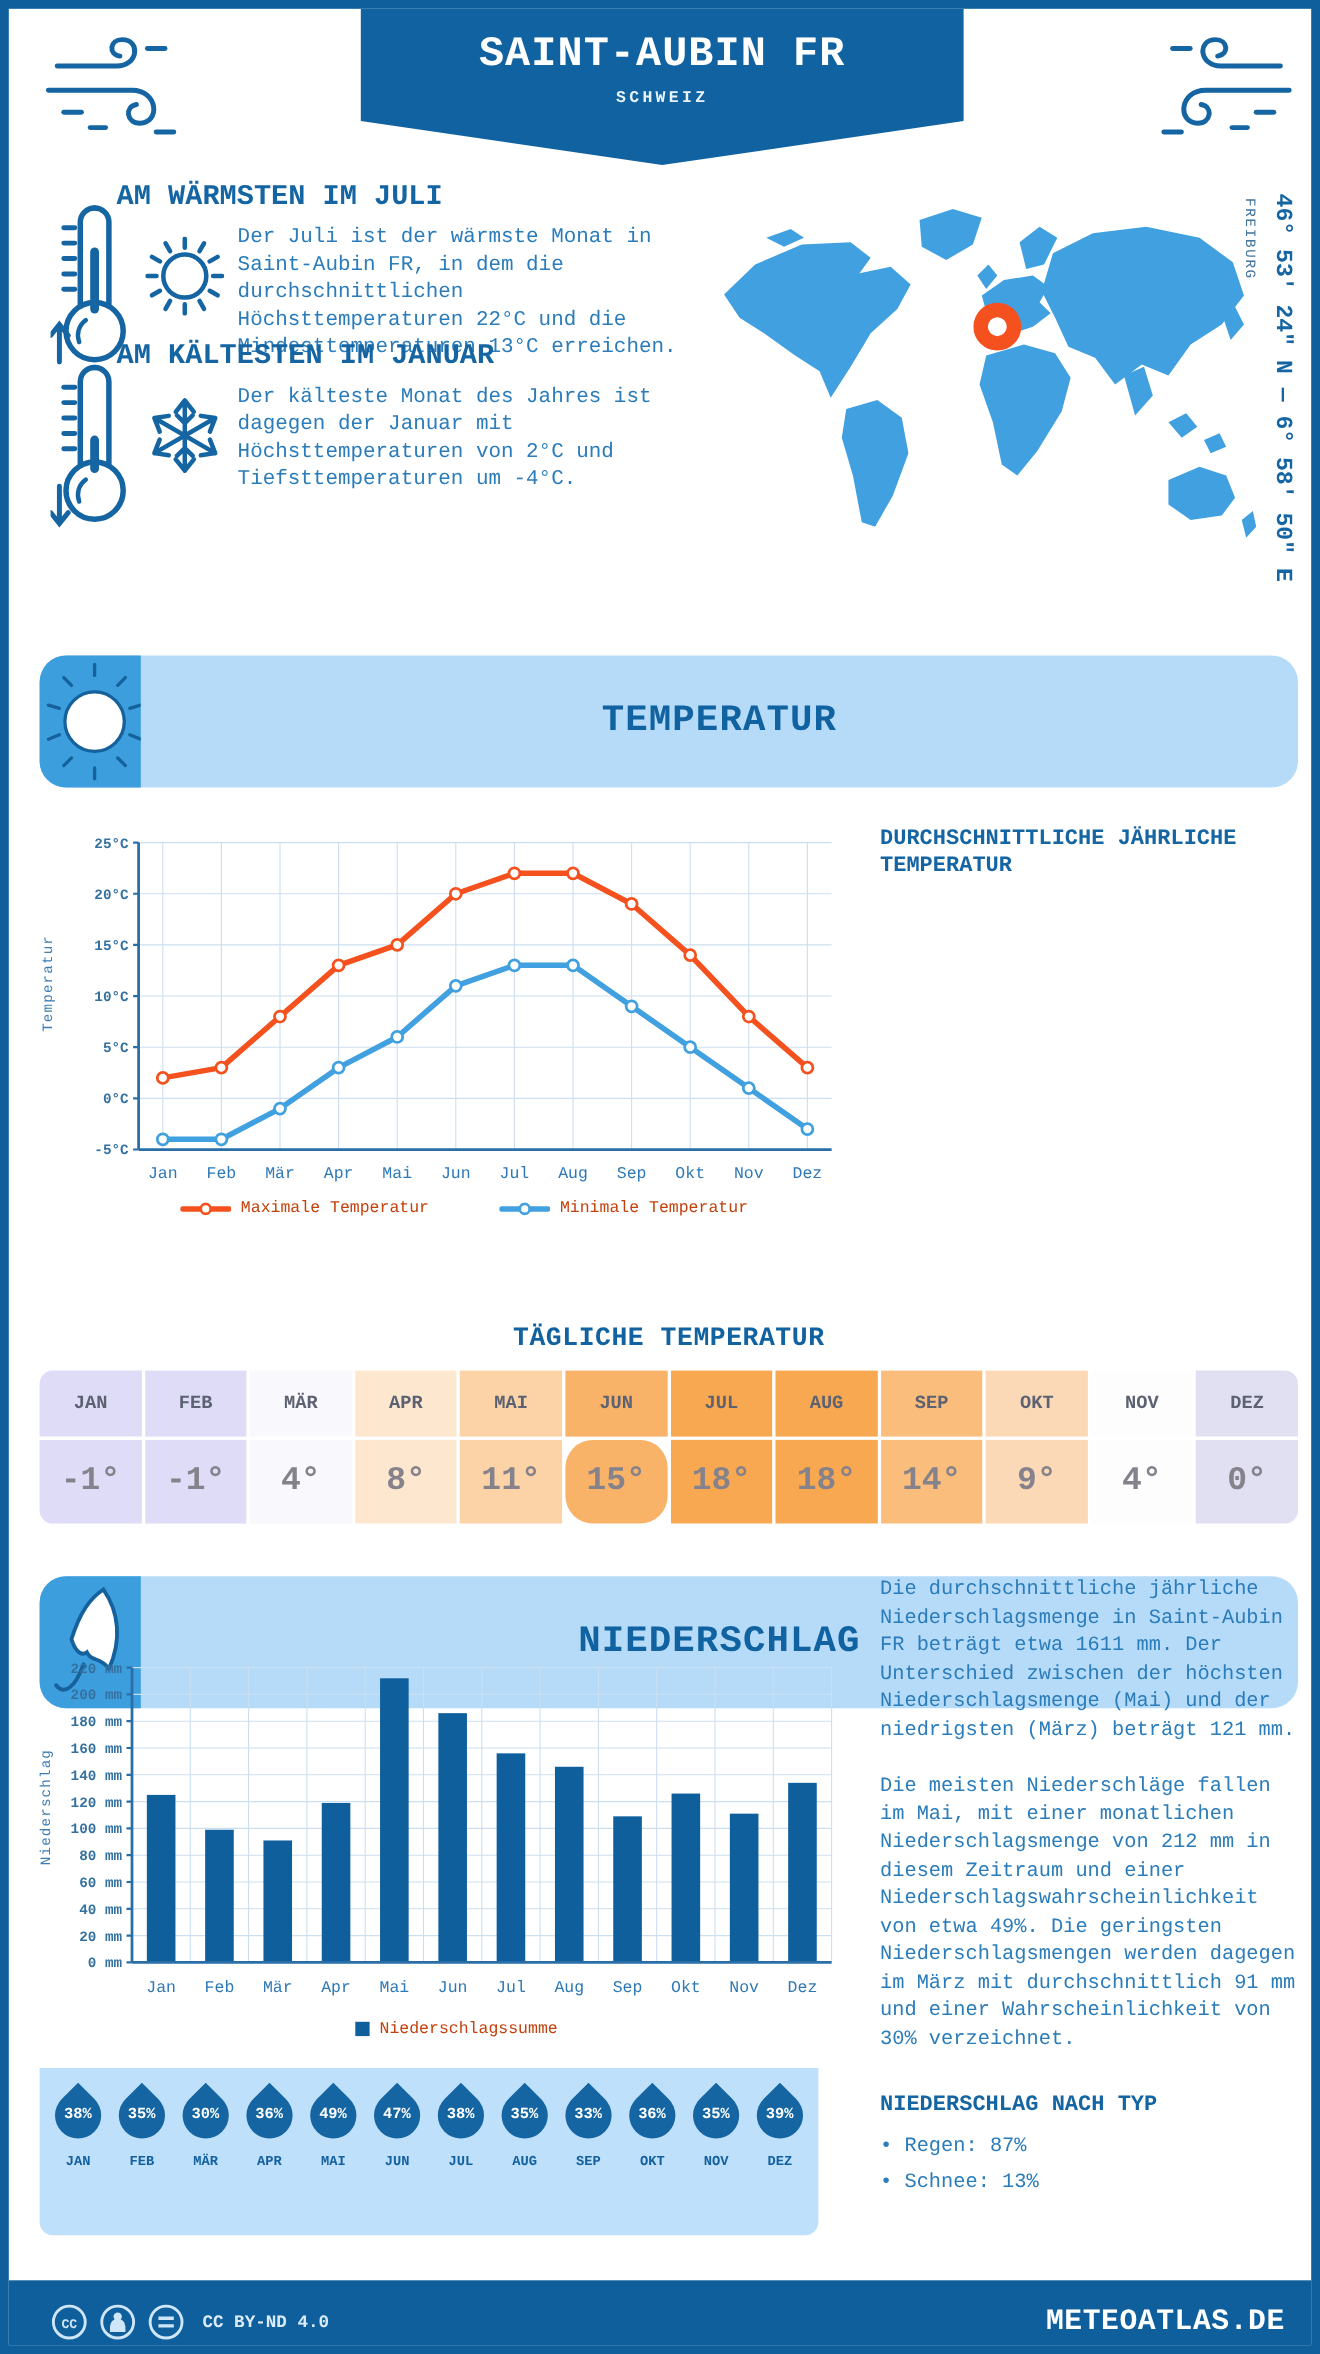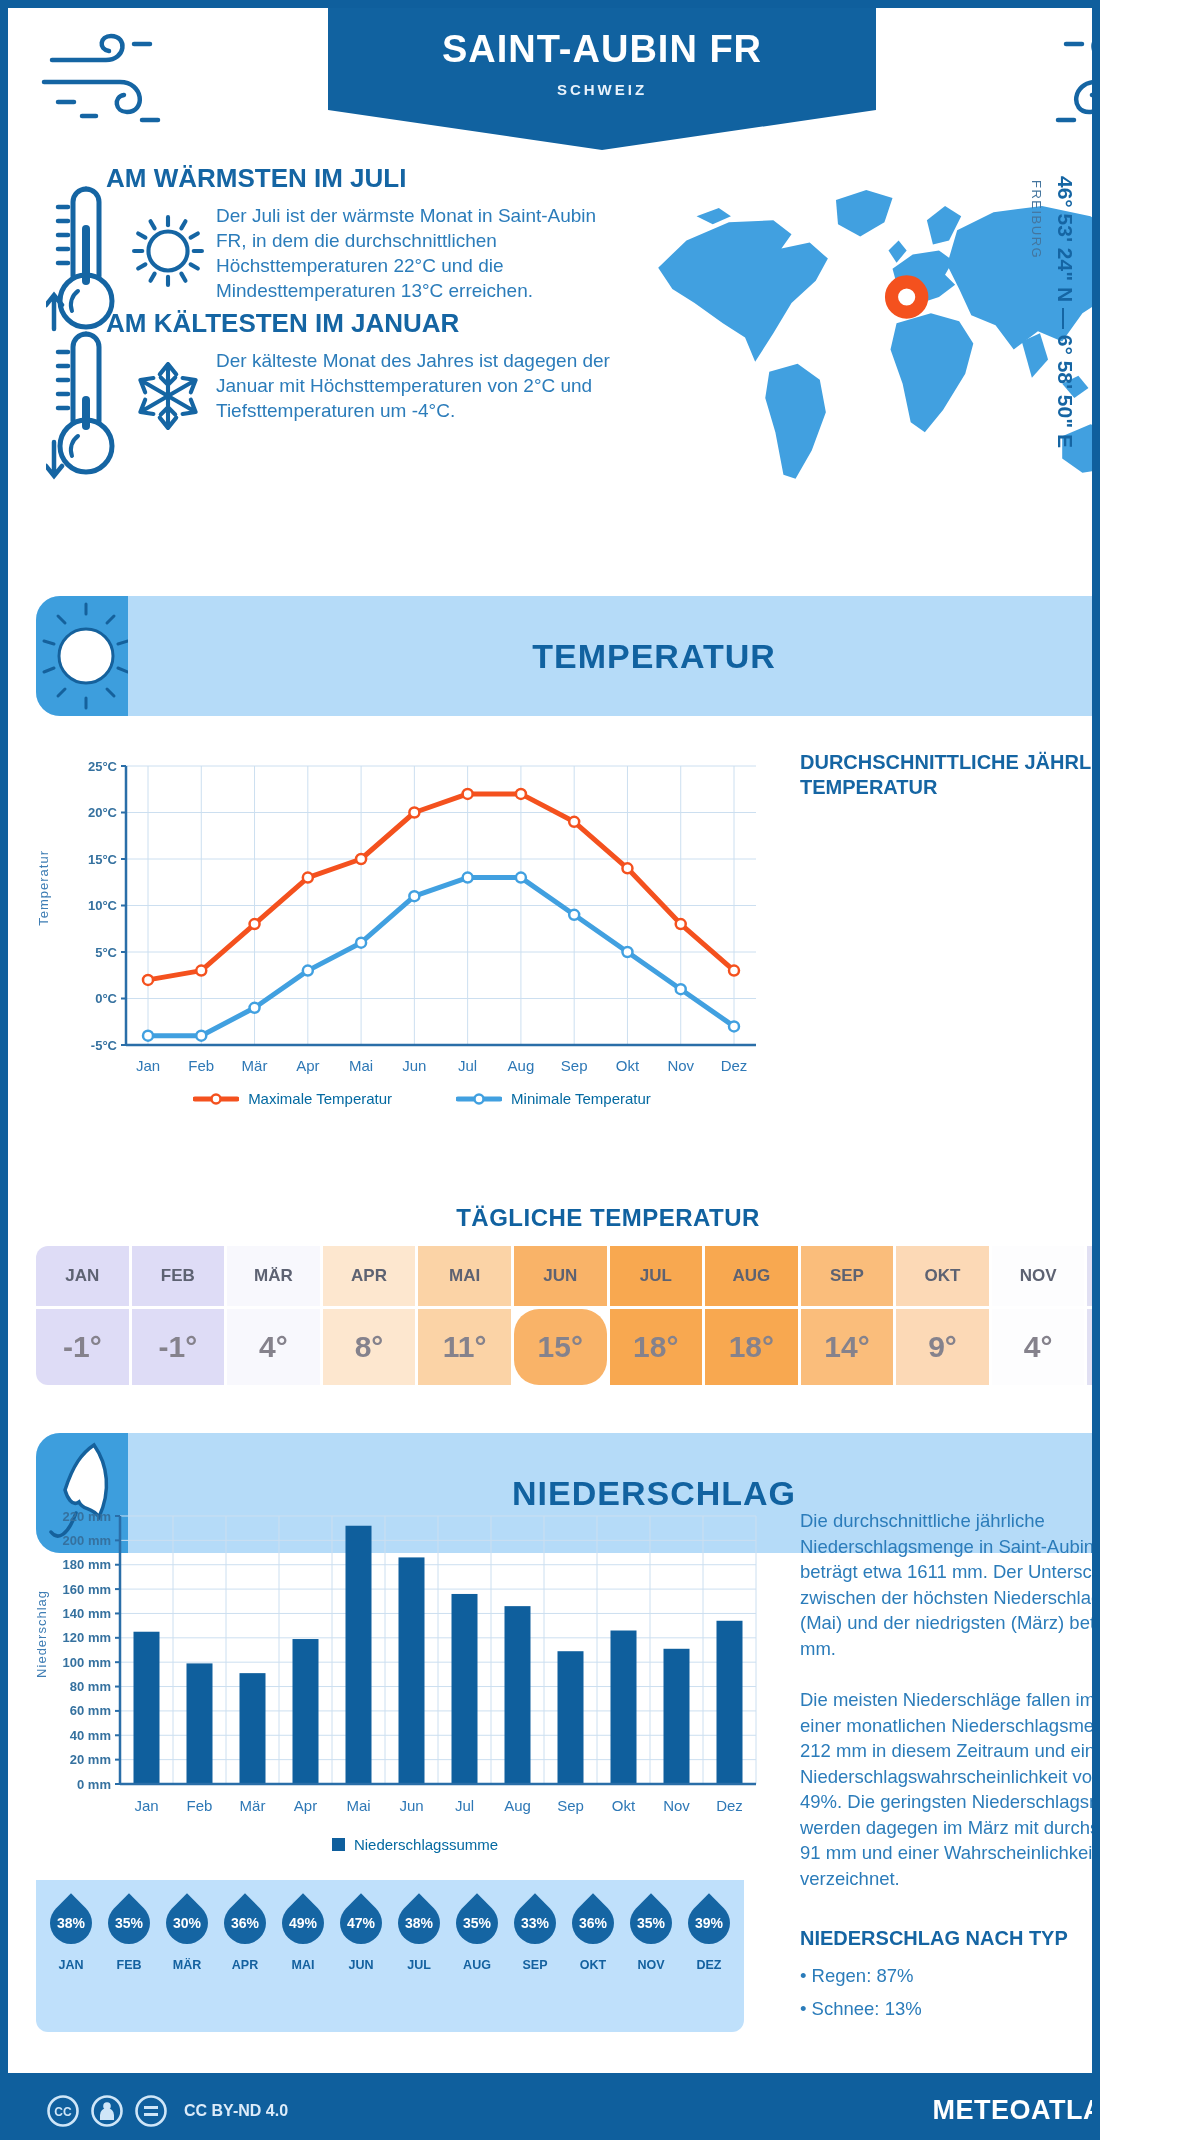--- a/index.html
+++ b/index.html
@@ -1,17 +1,17 @@
 <!DOCTYPE html>
 <html><head>
 <meta charset="utf-8">
 <style>
   html,body{margin:0;padding:0;background:#fff;}
   body{font-family:"Liberation Sans","DejaVu Sans",sans-serif;}
-  #page{position:relative;width:1100px;height:2140px;background:#fff;border:8px solid #0f5f9d;box-sizing:border-box;overflow:hidden;}
+  #page{position:relative;width:1200px;height:2140px;background:#fff;border:8px solid #0f5f9d;box-sizing:border-box;overflow:hidden;font-family:Liberation Mono, monospace;}
 
   
   .top-banner{position:absolute;left:320px;top:0;width:548px;height:102px;background:#1162a0;text-align:center;}
   .top-banner::after{content:"";position:absolute;left:0;top:102px;border-left:274px solid transparent;border-right:274px solid transparent;border-top:40px solid #1162a0;}
   .top-title{margin-top:20px;font-size:38px;font-weight:bold;color:#fff;letter-spacing:1px;}
   .top-sub{margin-top:10px;font-size:15px;font-weight:bold;color:#e8f2fb;letter-spacing:3px;}
   .windsvg{position:absolute;top:16px;}
 
   
   .fact{position:absolute;left:36px;width:585px;height:158px;}
@@ -25,41 +25,41 @@
   .region{position:absolute;top:172px;right:48px;writing-mode:vertical-rl;font-size:13px;letter-spacing:1.5px;color:#44759e;}
 
   
   .section-banner{position:absolute;left:28px;width:1144px;height:120px;background:#b5dbf8;border-radius:24px;}
   .section-icon{position:absolute;left:0;top:0;width:92px;height:120px;background:#3d9edd;border-radius:24px 0 0 24px;overflow:hidden;}
   .section-title{position:absolute;left:92px;right:0;top:0;height:120px;display:flex;align-items:center;justify-content:center;font-size:34px;font-weight:bold;color:#1162a0;letter-spacing:1px;}
 
   
   .vlabel{position:absolute;writing-mode:vertical-rl;transform:rotate(180deg);font-size:13px;letter-spacing:1px;color:#3e7db4;}
   .legend-row{position:absolute;display:flex;justify-content:center;gap:64px;}
-  .legend-item{display:flex;align-items:center;gap:9px;font-size:15px;color:#0369a1;}
+  .legend-item{display:flex;align-items:center;gap:9px;font-size:15px;color:#c2410c;}
   .legend-sq{width:13px;height:13px;display:inline-block;}
 
   
   .annual{position:absolute;left:792px;top:742px;width:378px;}
   .annual-title{font-size:20px;font-weight:bold;color:#1565a3;line-height:1.25;}
   .annual-list div{margin-top:22px;font-size:18.5px;line-height:1.35;color:#2b7cba;}
 
   
   .daily-title{position:absolute;left:0;top:1196px;width:1200px;text-align:center;font-size:24px;font-weight:bold;color:#1162a0;letter-spacing:.5px;}
   #daily-table{position:absolute;left:28px;top:1238px;width:1144px;display:grid;grid-template-columns:repeat(12,1fr);gap:3px;}
   .dt-cell{display:flex;align-items:center;justify-content:center;}
   .dt-head{height:60px;font-size:17px;font-weight:bold;color:#5d6272;}
   .dt-val{height:76px;font-size:30px;font-weight:bold;color:#85828c;}
   .dt-cell:nth-child(1){border-top-left-radius:12px;}
   .dt-cell:nth-child(12){border-top-right-radius:12px;}
   .dt-cell:nth-child(13){border-bottom-left-radius:12px;}
   .dt-cell:nth-child(24){border-bottom-right-radius:12px;}
 
   
-  .precip-text{position:absolute;left:792px;top:1500px;width:382px;font-size:18.5px;line-height:1.38;color:#2b7cba;}
+  .precip-text{position:absolute;left:792px;top:1424px;width:382px;font-size:18.5px;line-height:1.38;color:#2b7cba;}
   .precip-text p{margin:0 0 26px 0;}
   .ptype-title{font-size:20px;font-weight:bold;color:#1565a3;margin:34px 0 10px 0;}
   .ptype-list div{font-size:18.5px;color:#2b7cba;margin-top:8px;}
 
   
   .prob-box{position:absolute;left:28px;top:1872px;width:708px;}
   .prob-head{height:38px;background:#2f9de2;border-radius:8px 8px 0 0;display:flex;align-items:center;justify-content:center;font-size:19px;font-weight:bold;color:#fff;letter-spacing:.5px;}
   .prob-body{height:152px;background:#bfe0fb;border-radius:0 0 12px 12px;display:flex;align-items:flex-start;justify-content:space-around;padding:10px 6px 0 6px;box-sizing:border-box;}
   .drop-item{width:55px;text-align:center;}
   .drop{width:42px;height:42px;margin:12px auto 0 auto;background:#1565a3;border-radius:0 50% 50% 50%;transform:rotate(45deg);display:flex;align-items:center;justify-content:center;}

